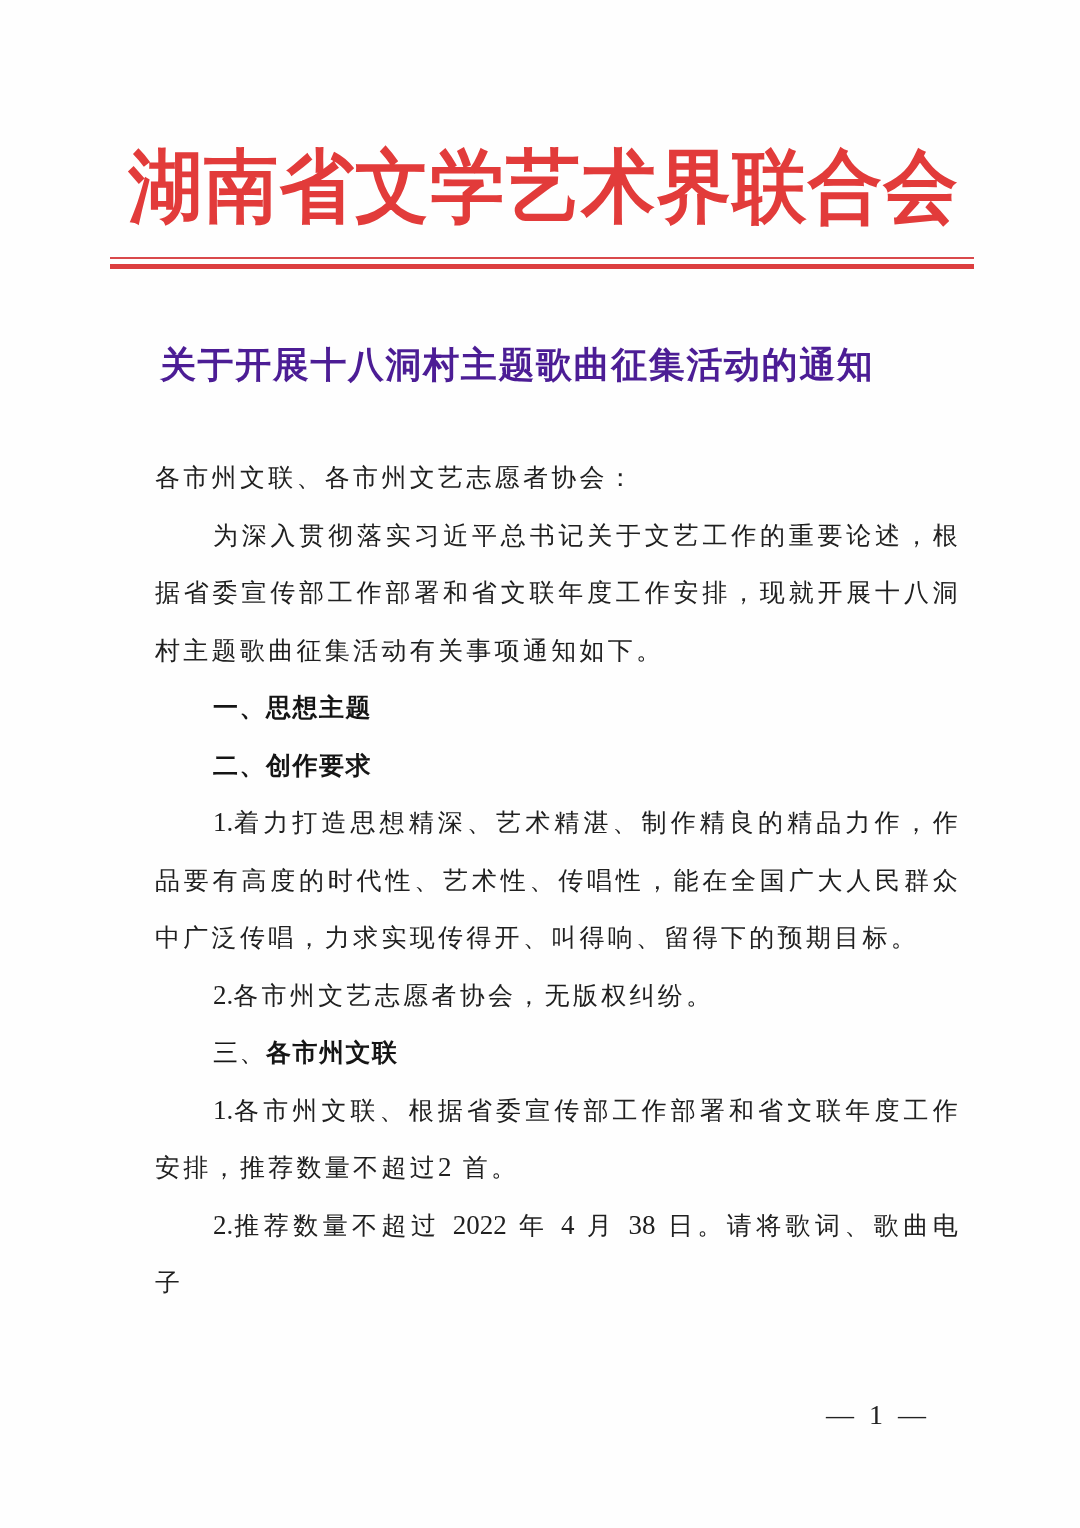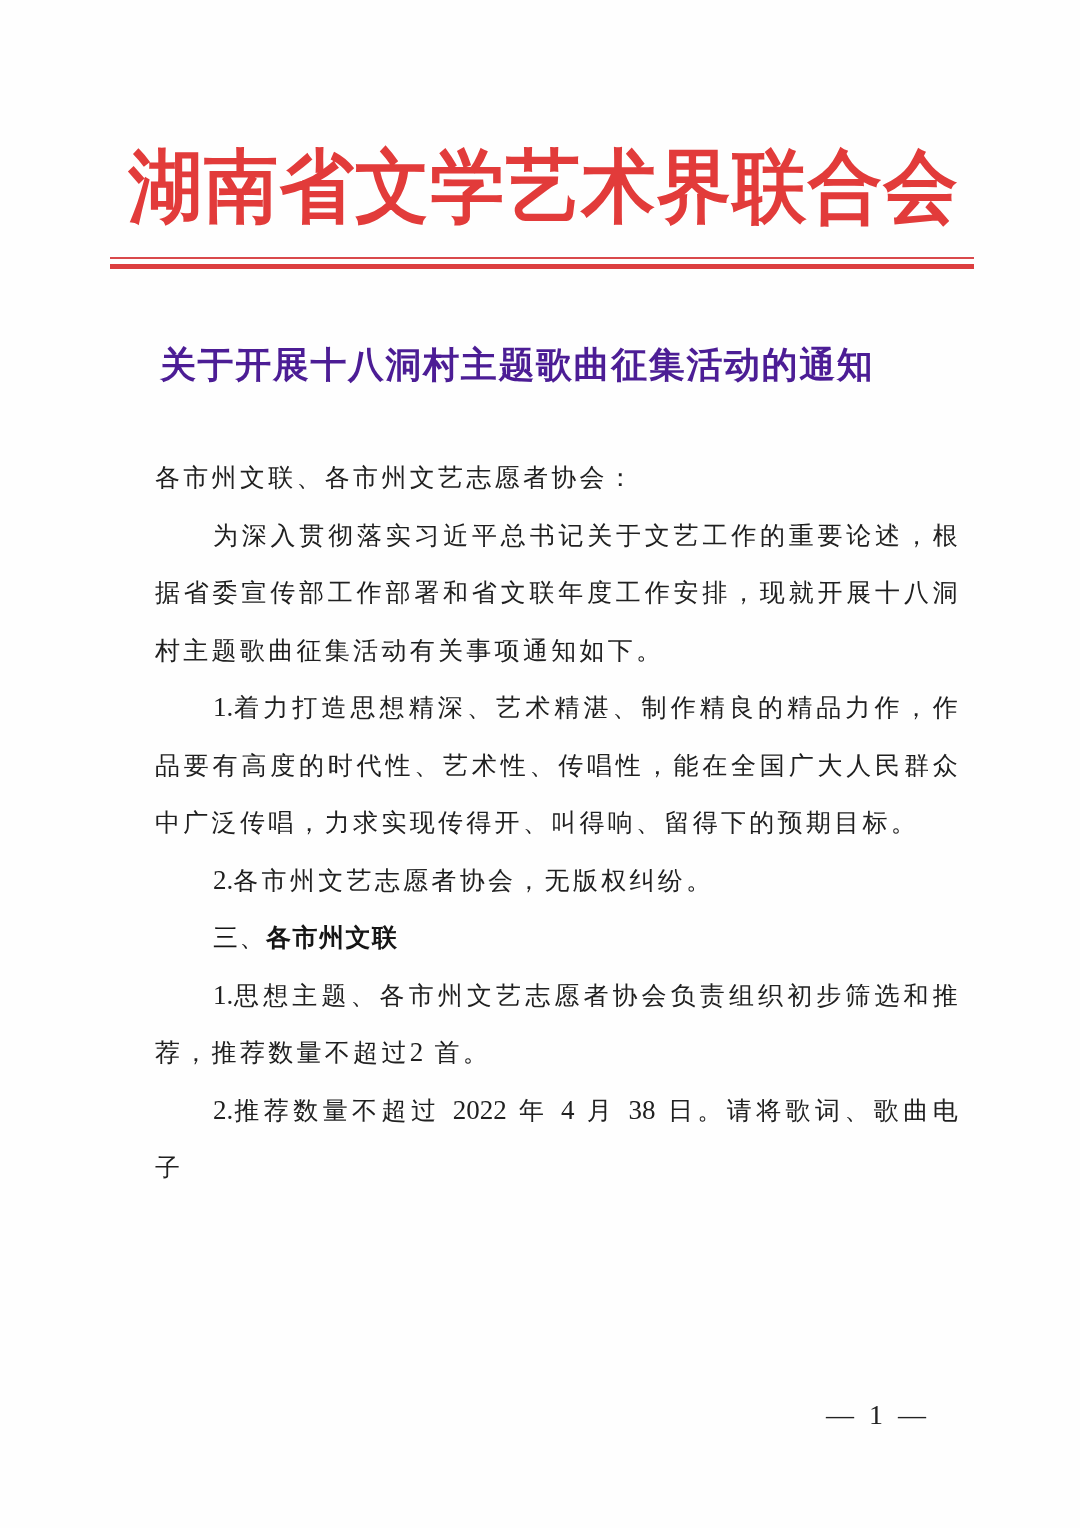--- a/index.html
+++ b/index.html
@@ -134,23 +134,25 @@
 
   <div class="rule-thin"></div>
   <div class="rule-thick"></div>
 
   <div class="doc-title">关于开展十八洞村主题歌曲征集活动的通知</div>
 
   <div class="body">
     <p>各市州文联、各市州文艺志愿者协会：</p>
     <p class="indent">为深入贯彻落实习近平总书记关于文艺工作的重要论述，根据省委宣传部工作部署和省文联年度工作安排，现就开展十八洞村主题歌曲征集活动有关事项通知如下。</p>
 
+    <p class="heading"><span>一、</span><span>思想主题</span></p>
 
+    <p class="heading"><span>二、</span><span>创作要求</span></p>
     <p class="indent"><span class="num">1.</span><span>着力打造思想精深、艺术精湛、制作精良的精品力作，作品要有高度的时代性、艺术性、传唱性，能在全国广大人民群众中广泛传唱，力求实现传得开、叫得响、留得下的预期目标。</span></p>
     <p class="indent"><span class="num">2.</span><span>各市州文艺志愿者协会，无版权纠纷。</span></p>
 
     <p class="heading"><span class="num-light">三、</span><span>各市州文联</span></p>
-    <p class="indent"><span class="num">1.</span><span>思想主题、各市州文艺志愿者协会负责组织初步筛选和推荐，推荐数量不超过</span><span class="num">2</span> <span>首。</span></p>
+    <p class="indent"><span class="num">1.</span><span>各市州文联、根据省委宣传部工作部署和省文联年度工作安排，推荐数量不超过</span><span class="num">2</span> <span>首。</span></p>
     <p class="indent"><span class="num">2.</span><span>推荐数量不超过</span> <span class="num">2022</span> <span>年</span> <span class="num">4</span> <span>月</span> <span class="num">38</span> <span>日。请将歌词、歌曲电子</span></p>
   </div>
 
   <div class="page-number">— 1 —</div>
 </div>
 
 </body></html>

